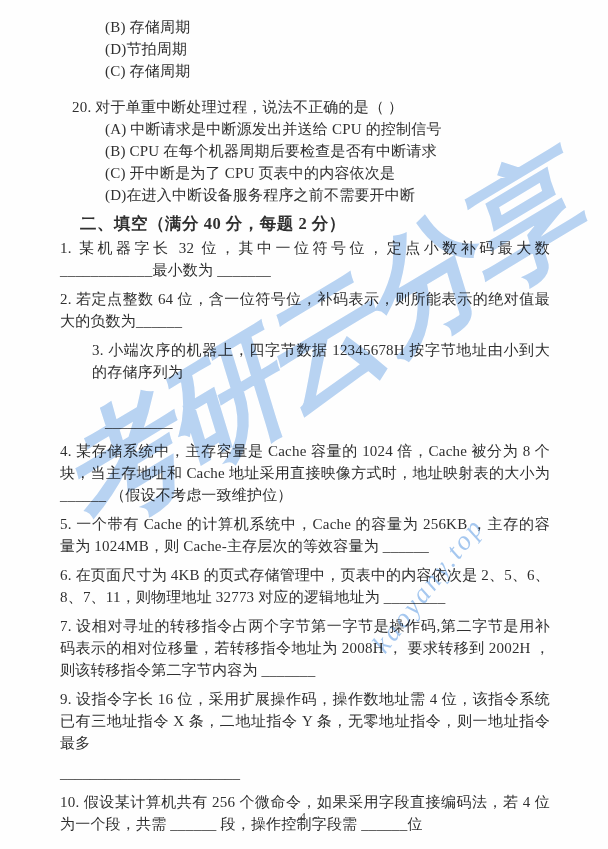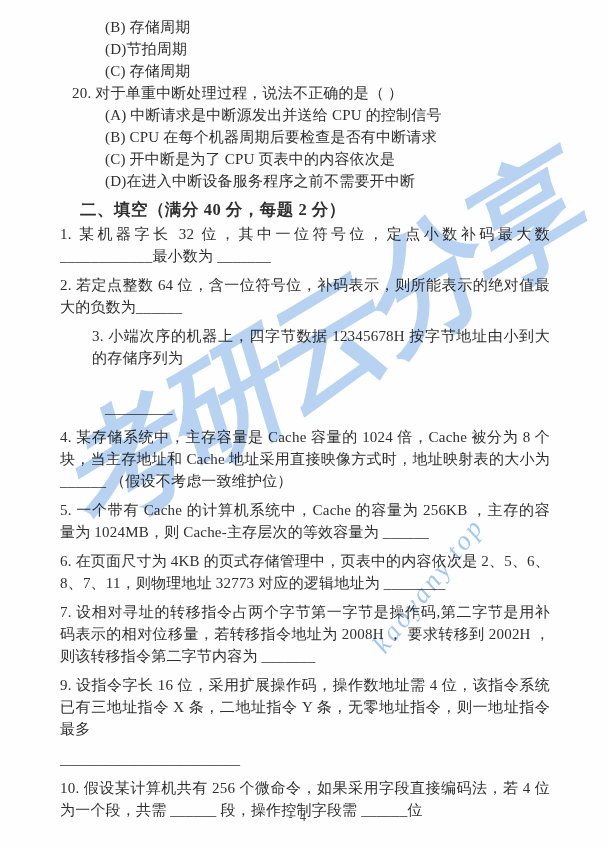--- a/index.html
+++ b/index.html
@@ -10,21 +10,21 @@
     color:#2f2f2f;
   }
   .page{position:absolute;inset:0;background:#fefefe;}
   .content{
     position:absolute;left:60px;top:16px;width:490px;z-index:1;
     font-size:15px;line-height:22px;text-align:justify;
     letter-spacing:0.2px;
   }
   p{margin:0;}
   .opt-block p{padding-left:45px;}
-  .q20{}
+  .q20{margin-top:14px;}
   .q20 .stem{padding-left:12px;}
   .q20 p.opt{padding-left:45px;}
   .heading{
     margin-top:5px;margin-left:20px;line-height:26px;
     font-weight:bold;font-size:16.5px;letter-spacing:0.5px;
   }
   .q{margin:0 0 7px 0;}
   .qnum{margin-right:4px;}
   .blank-line{letter-spacing:0;}
   .blank-indent{padding-left:45px;margin-top:28px;}

